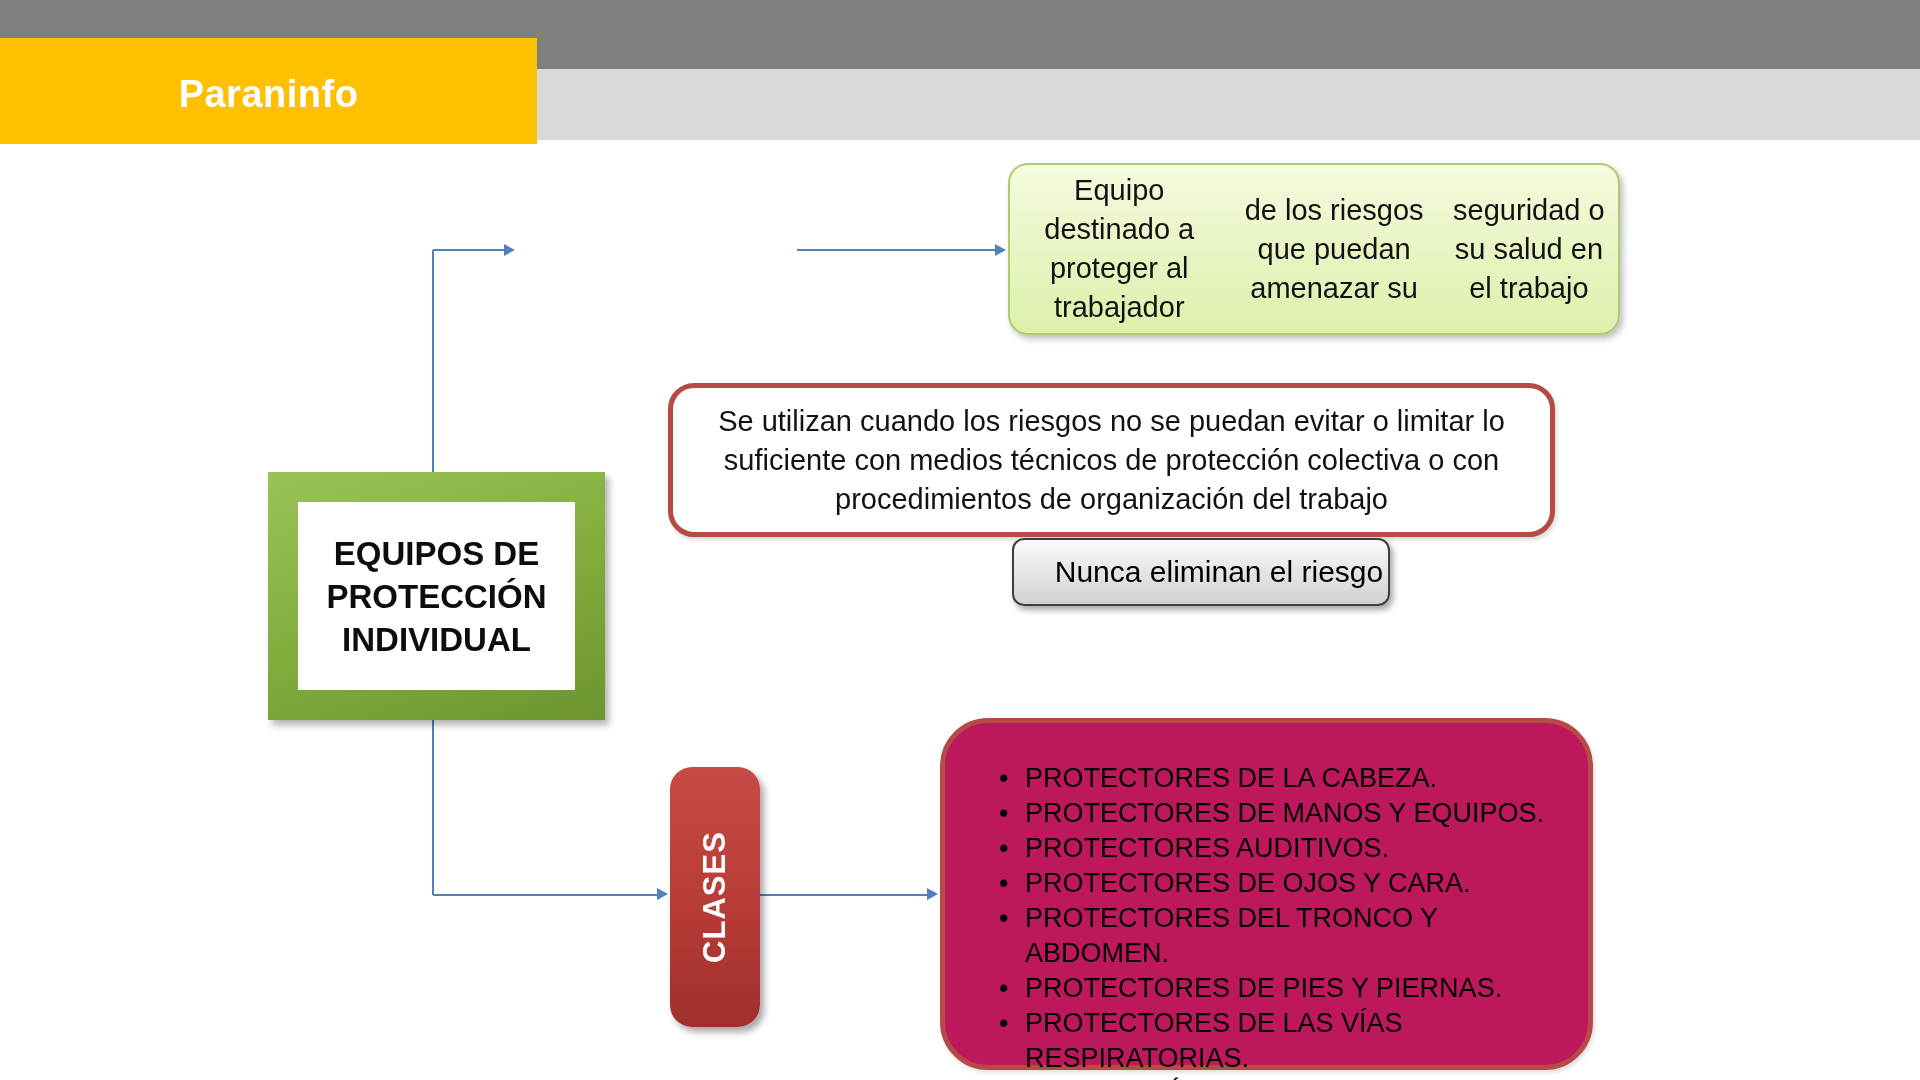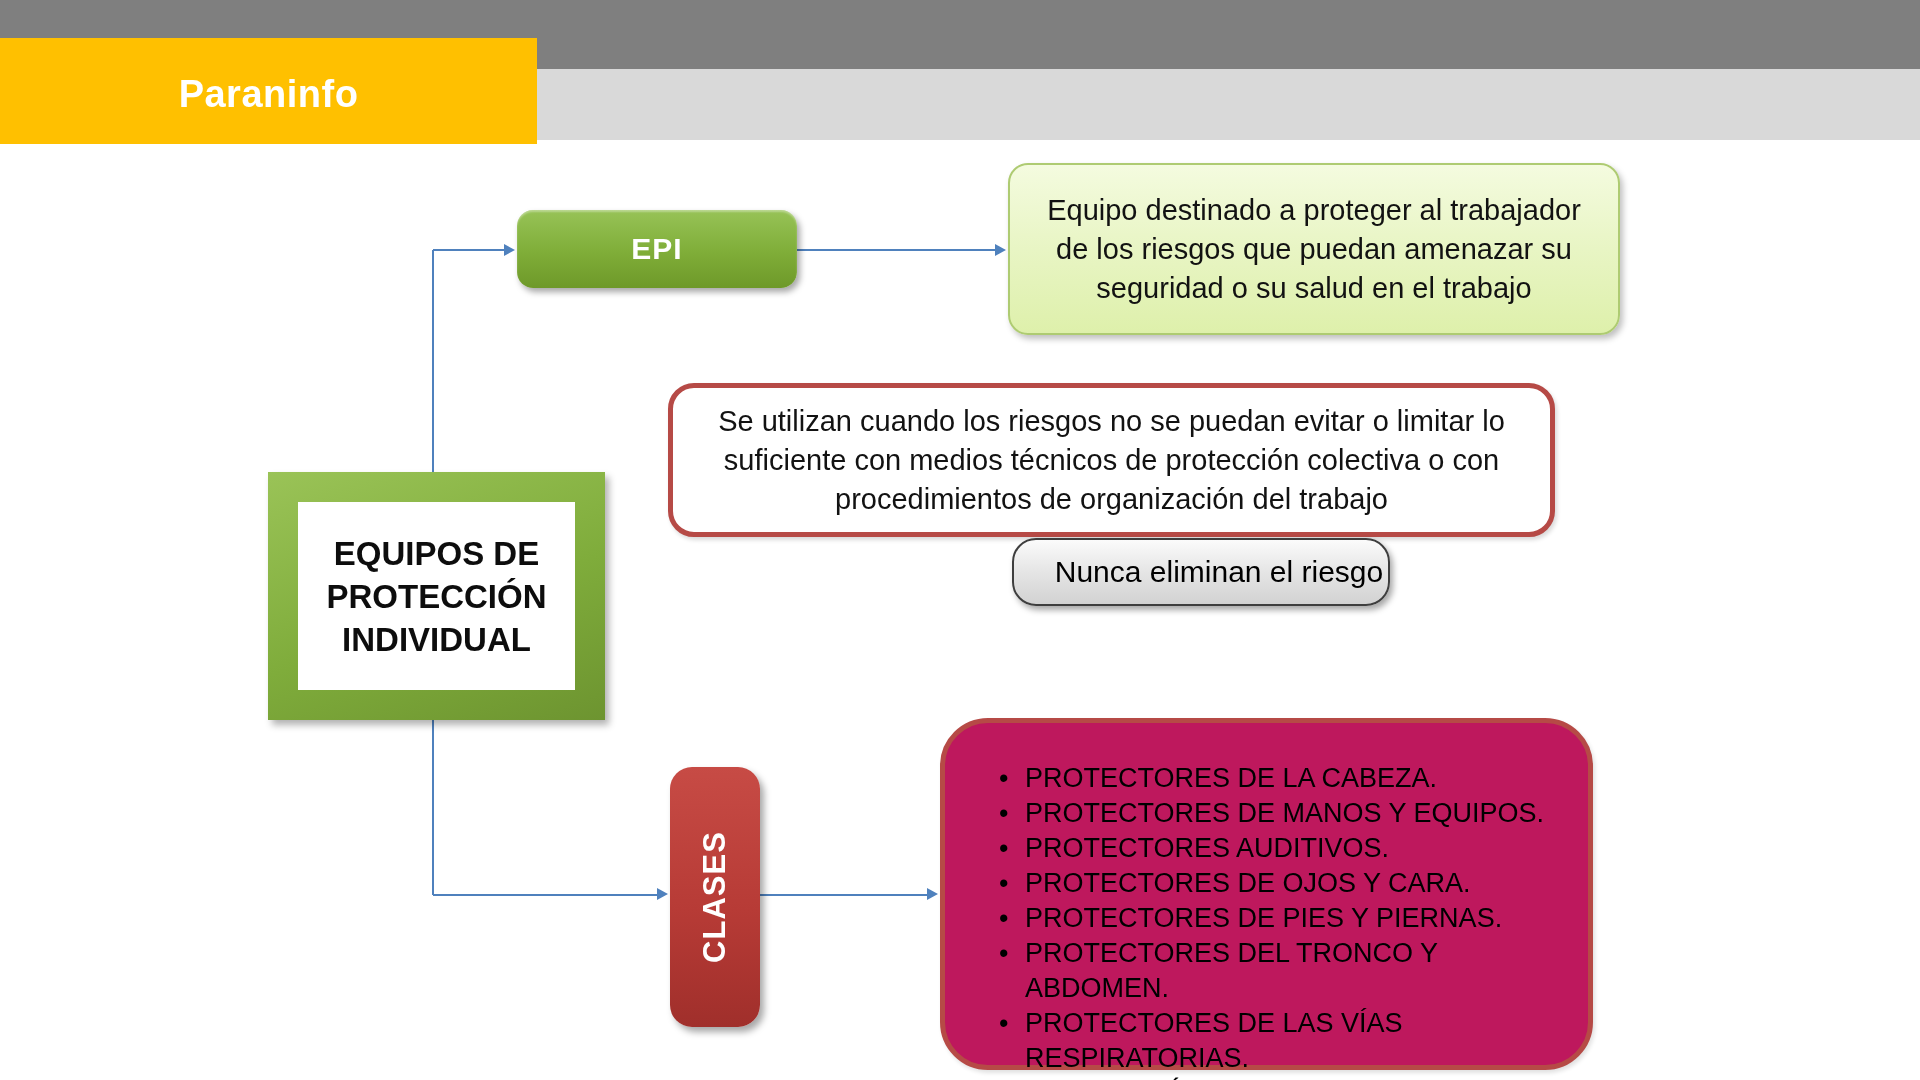--- a/index.html
+++ b/index.html
@@ -40,33 +40,33 @@
   .root-inner{
     position:absolute;left:30px;top:30px;right:30px;bottom:30px;background:#ffffff;
     display:flex;flex-direction:column;align-items:center;justify-content:center;
   }
   .root-inner div{color:#0d0d0d;font-size:33px;font-weight:bold;line-height:43px;text-align:center;}
   .definition-box{
     position:absolute;left:1008px;top:163px;width:612px;height:172px;
     border-radius:20px;border:2px solid #AECB72;box-sizing:border-box;
     background:linear-gradient(180deg,#F4FBDF 0%,#E8F5C4 50%,#DEF0AB 100%);
     box-shadow:3px 4px 6px rgba(0,0,0,0.25);
-    display:flex;flex-direction:column;align-items:center;justify-content:center;
+    display:flex;flex-direction:row;align-items:center;justify-content:center;
   }
   .definition-box div{color:#121212;font-size:29px;line-height:39px;text-align:center;}
   .usage-box{
     position:absolute;left:668px;top:383px;width:887px;height:154px;
     border-radius:26px;border:5px solid #B64A46;box-sizing:border-box;background:#ffffff;
     box-shadow:2px 3px 4px rgba(0,0,0,0.15);
     display:flex;flex-direction:column;align-items:center;justify-content:center;
   }
   .usage-box div{color:#121212;font-size:29px;line-height:39px;text-align:right;}
   .warning-btn{
     position:absolute;left:1012px;top:538px;width:378px;height:68px;
-    border-radius:24px;border:2px solid #3E3E3E;box-sizing:border-box;
+    border-radius:12px;border:2px solid #3E3E3E;box-sizing:border-box;
     background:linear-gradient(180deg,#FBFBFB 0%,#E7E7E7 45%,#D2D2D2 100%);
     box-shadow:3px 4px 6px rgba(0,0,0,0.35);
     display:flex;align-items:center;justify-content:center;padding-left:36px;
   }
   .warning-btn span{color:#000000;font-size:30px;}
   .classes-node{
     position:absolute;left:670px;top:767px;width:90px;height:260px;
     border-radius:22px;
     background:linear-gradient(180deg,#C74B45 0%,#B73B36 55%,#A02F2B 100%);
     box-shadow:4px 5px 7px rgba(0,0,0,0.35);
@@ -105,23 +105,20 @@
   <div class="line" style="left:432px;top:250px;width:2px;height:645px;"></div>
   <div class="line" style="left:433px;top:249px;width:72px;height:2px;"></div>
   <div class="arrowhead" style="left:504px;top:244px;"></div>
   <div class="line" style="left:797px;top:249px;width:199px;height:2px;"></div>
   <div class="arrowhead" style="left:995px;top:244px;"></div>
   <div class="line" style="left:433px;top:894px;width:225px;height:2px;"></div>
   <div class="arrowhead" style="left:657px;top:888px;"></div>
   <div class="line" style="left:760px;top:894px;width:168px;height:2px;"></div>
   <div class="arrowhead" style="left:927px;top:888px;"></div>
 
-  <div class="epi-node">
-    <span>EPI</span>
-  </div>
 
   <div class="definition-box">
     <div>Equipo destinado a proteger al trabajador</div>
     <div>de los riesgos que puedan amenazar su</div>
     <div>seguridad o su salud en el trabajo</div>
   </div>
 
   <div class="root-frame">
     <div class="root-inner">
       <div>EQUIPOS DE</div>
@@ -143,20 +140,20 @@
   <div class="classes-node">
     <span>CLASES</span>
   </div>
 
   <div class="classes-box">
     <ul>
       <li>PROTECTORES DE LA CABEZA.</li>
       <li>PROTECTORES DE MANOS Y EQUIPOS.</li>
       <li>PROTECTORES AUDITIVOS.</li>
       <li>PROTECTORES DE OJOS Y CARA.</li>
+      <li>PROTECTORES DEL TRONCO Y ABDOMEN.</li>
       <li>PROTECTORES DE PIES Y PIERNAS.</li>
-      <li>PROTECTORES DEL TRONCO Y ABDOMEN.</li>
       <li>PROTECTORES DE LAS VÍAS RESPIRATORIAS.</li>
       <li>PROTECCIÓN TOTAL DEL CUERPO.</li>
     </ul>
   </div>
 
 </div>
 
 </body></html>

